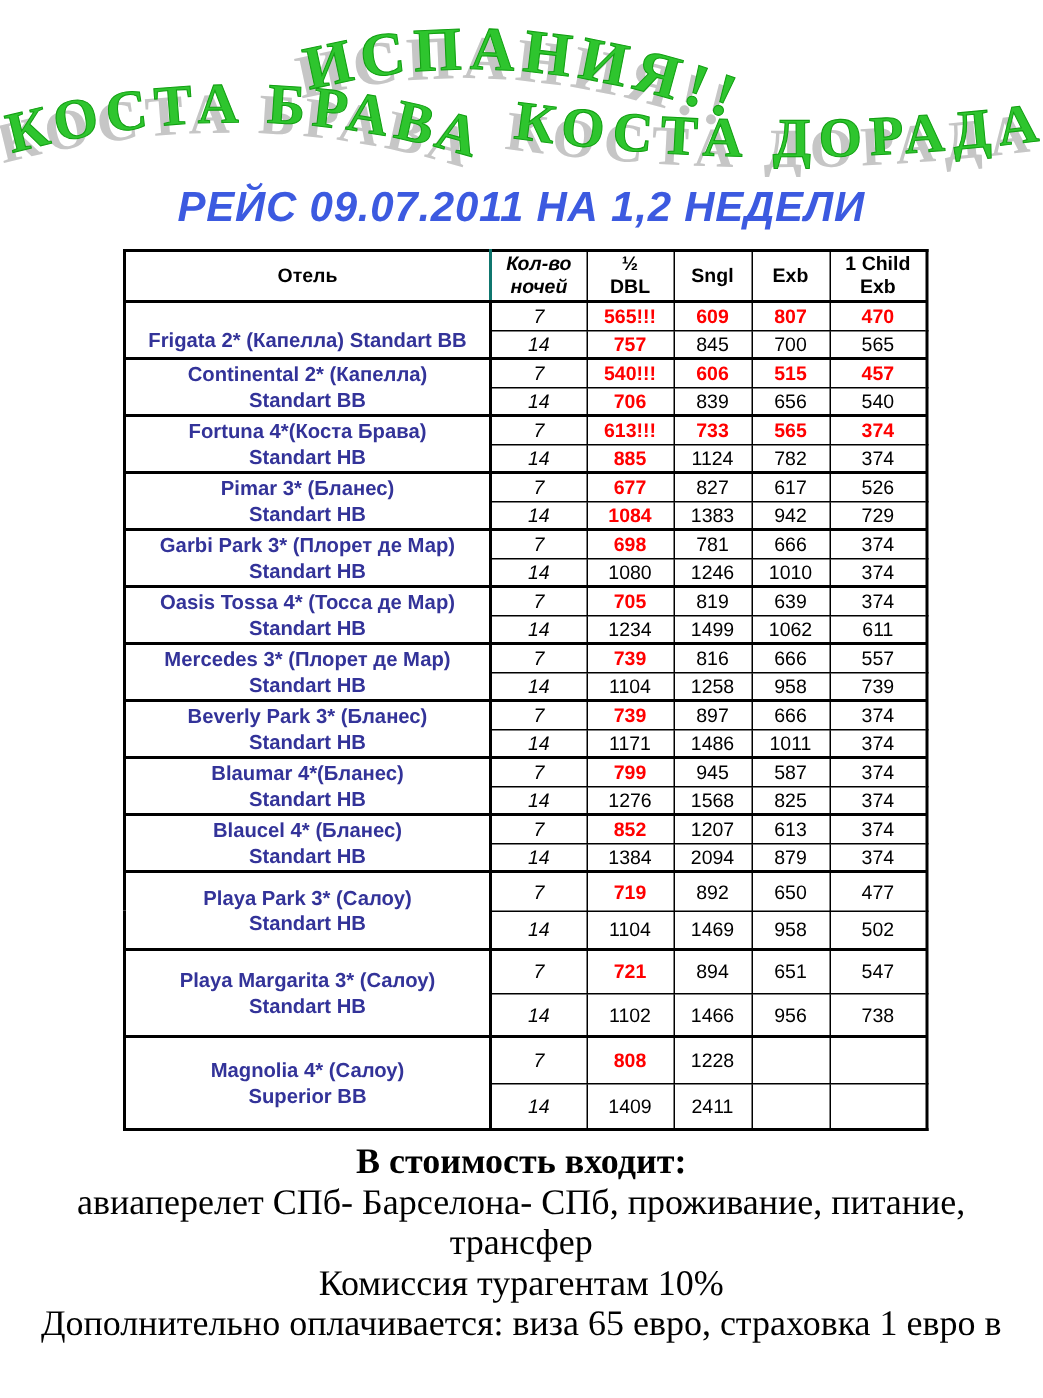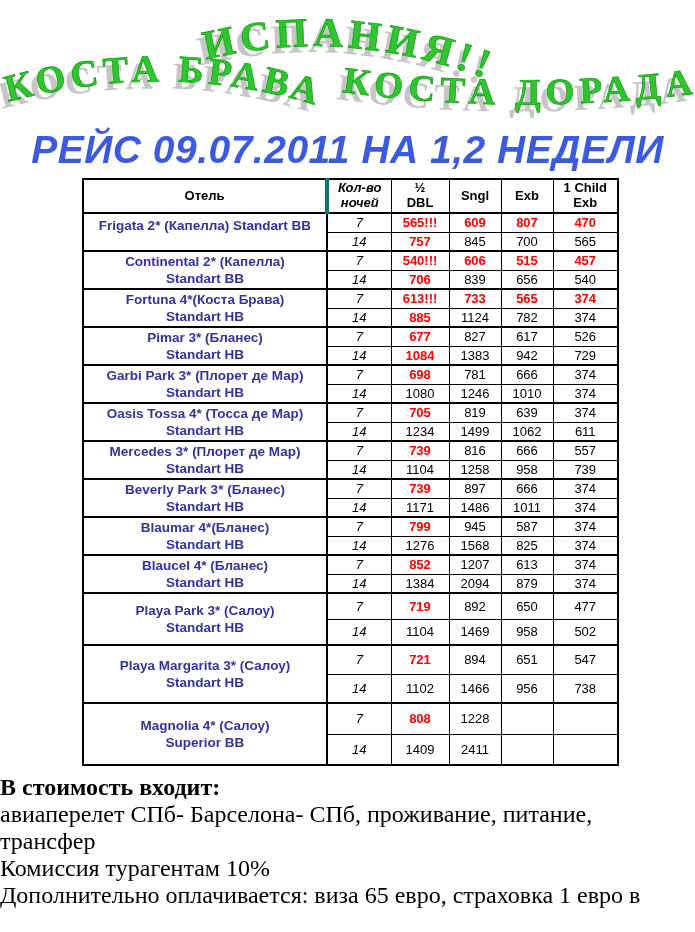--- a/index.html
+++ b/index.html
@@ -9,56 +9,56 @@
   .wordart{display:block;margin:0 auto}
   .wa{font-family:"Liberation Serif",serif;font-weight:bold}
   .s1{font-size:41px;letter-spacing:5px}
   .s2{font-size:38px;letter-spacing:4.5px}
   .s3{font-size:37px;letter-spacing:5.5px}
   .wa-main{fill:var(--wa-green,#2EC52E);stroke:var(--wa-outline,#12A012);stroke-width:.7}
   .wa-sh{fill:var(--wa-shadow,#C6C6C6)}
 
   .subtitle{
     color:var(--blue,#3C5AE0);
-    font-size:39px;font-weight:bold;font-style:italic;
+    font-size:28px;font-weight:bold;font-style:italic;
     text-align:center;letter-spacing:.5px;
-    margin:12px 0 2px 0;line-height:40px;
+    margin:0 0 2px 0;line-height:40px;
   }
 
   
   table{
     border-collapse:collapse;table-layout:fixed;
     width:535px;margin:8px 0 0 82px;
     border:2px solid #000;
   }
   th,td{border:1px solid #000;padding:0;text-align:center;vertical-align:middle;overflow:hidden}
   thead tr{height:34px}
   th{font-size:13px;font-weight:bold;white-space:pre-line;line-height:1.15}
-  th:first-child{border-right:4px solid #0f766e}
+  th:first-child{border-right:2px solid #0f766e}
   th.nights-h{font-style:italic}
   thead th{border-bottom:2px solid #000}
   tbody tr{height:19px}
   tr.gfirst td{border-top:2px solid #000}
   td.hotel{
     color:var(--navy,#333399);font-weight:bold;font-size:13.5px;line-height:17px;
     border-right:2px solid #000;
   }
-  td.hotel.single{vertical-align:top;padding-top:3px}
+  td.hotel.single{vertical-align:top;padding-top:16px}
   td.nights{font-style:italic;font-size:13px}
   td.num{font-size:13px}
   td.red{color:var(--red,#FF0000);font-weight:bold}
   tbody tr:nth-child(21),tbody tr:nth-child(22){height:26px}
   tbody tr:nth-child(23),tbody tr:nth-child(24){height:29px}
   tbody tr:nth-child(25),tbody tr:nth-child(26){height:31px}
 
   
   .footer{
     margin-top:8px;
     font-family:"Liberation Serif",serif;
-    font-size:24px;line-height:27px;text-align:left;
+    font-size:24px;line-height:27px;text-align:center;
   }
   .footer .b{font-weight:bold}
 </style>
 </head>
 <body>
 
 <svg class="wordart" width="695" height="118" viewBox="0 0 695 118">
   <defs>
     <path id="arc-top" d="M 206 60 Q 345 24 494 82"></path>
     <path id="arc-left" d="M 8 102 Q 165 60 312 104"></path>

